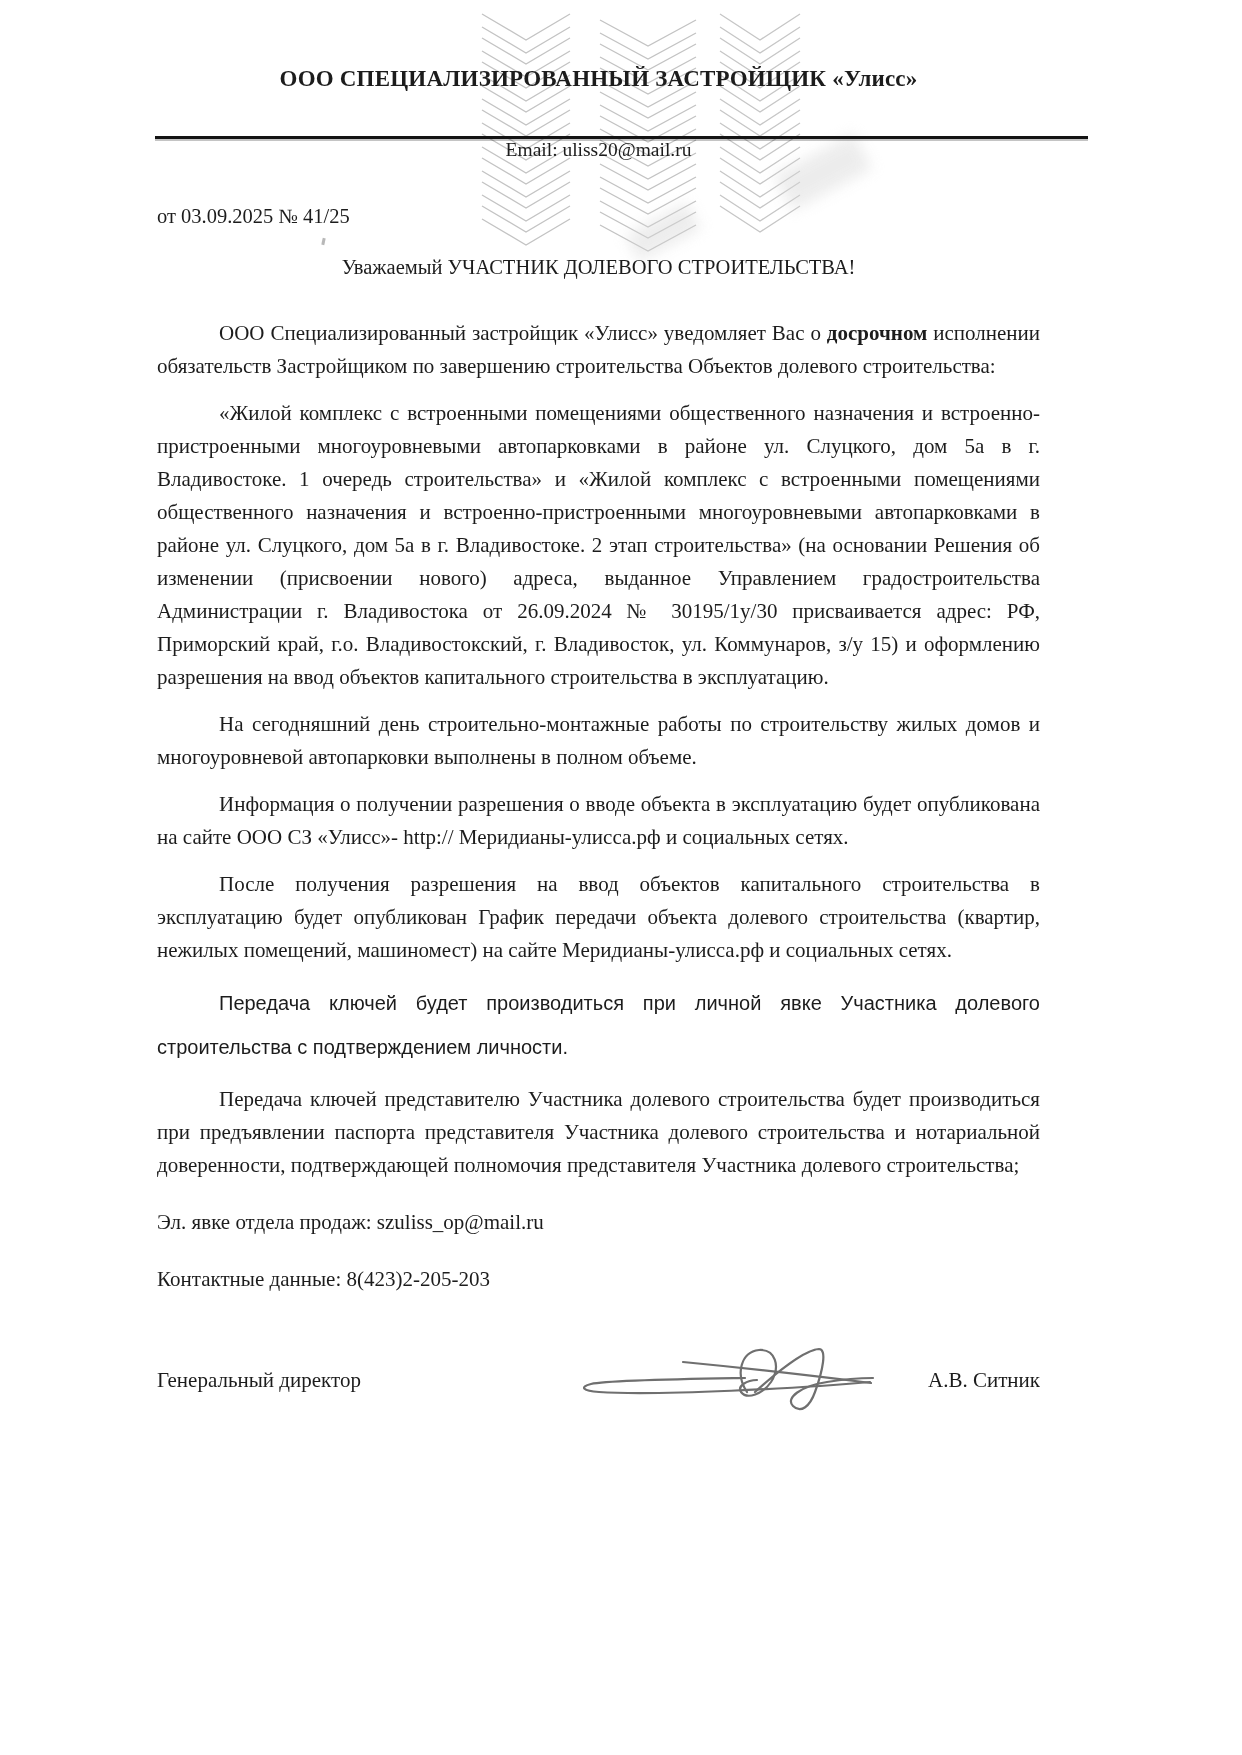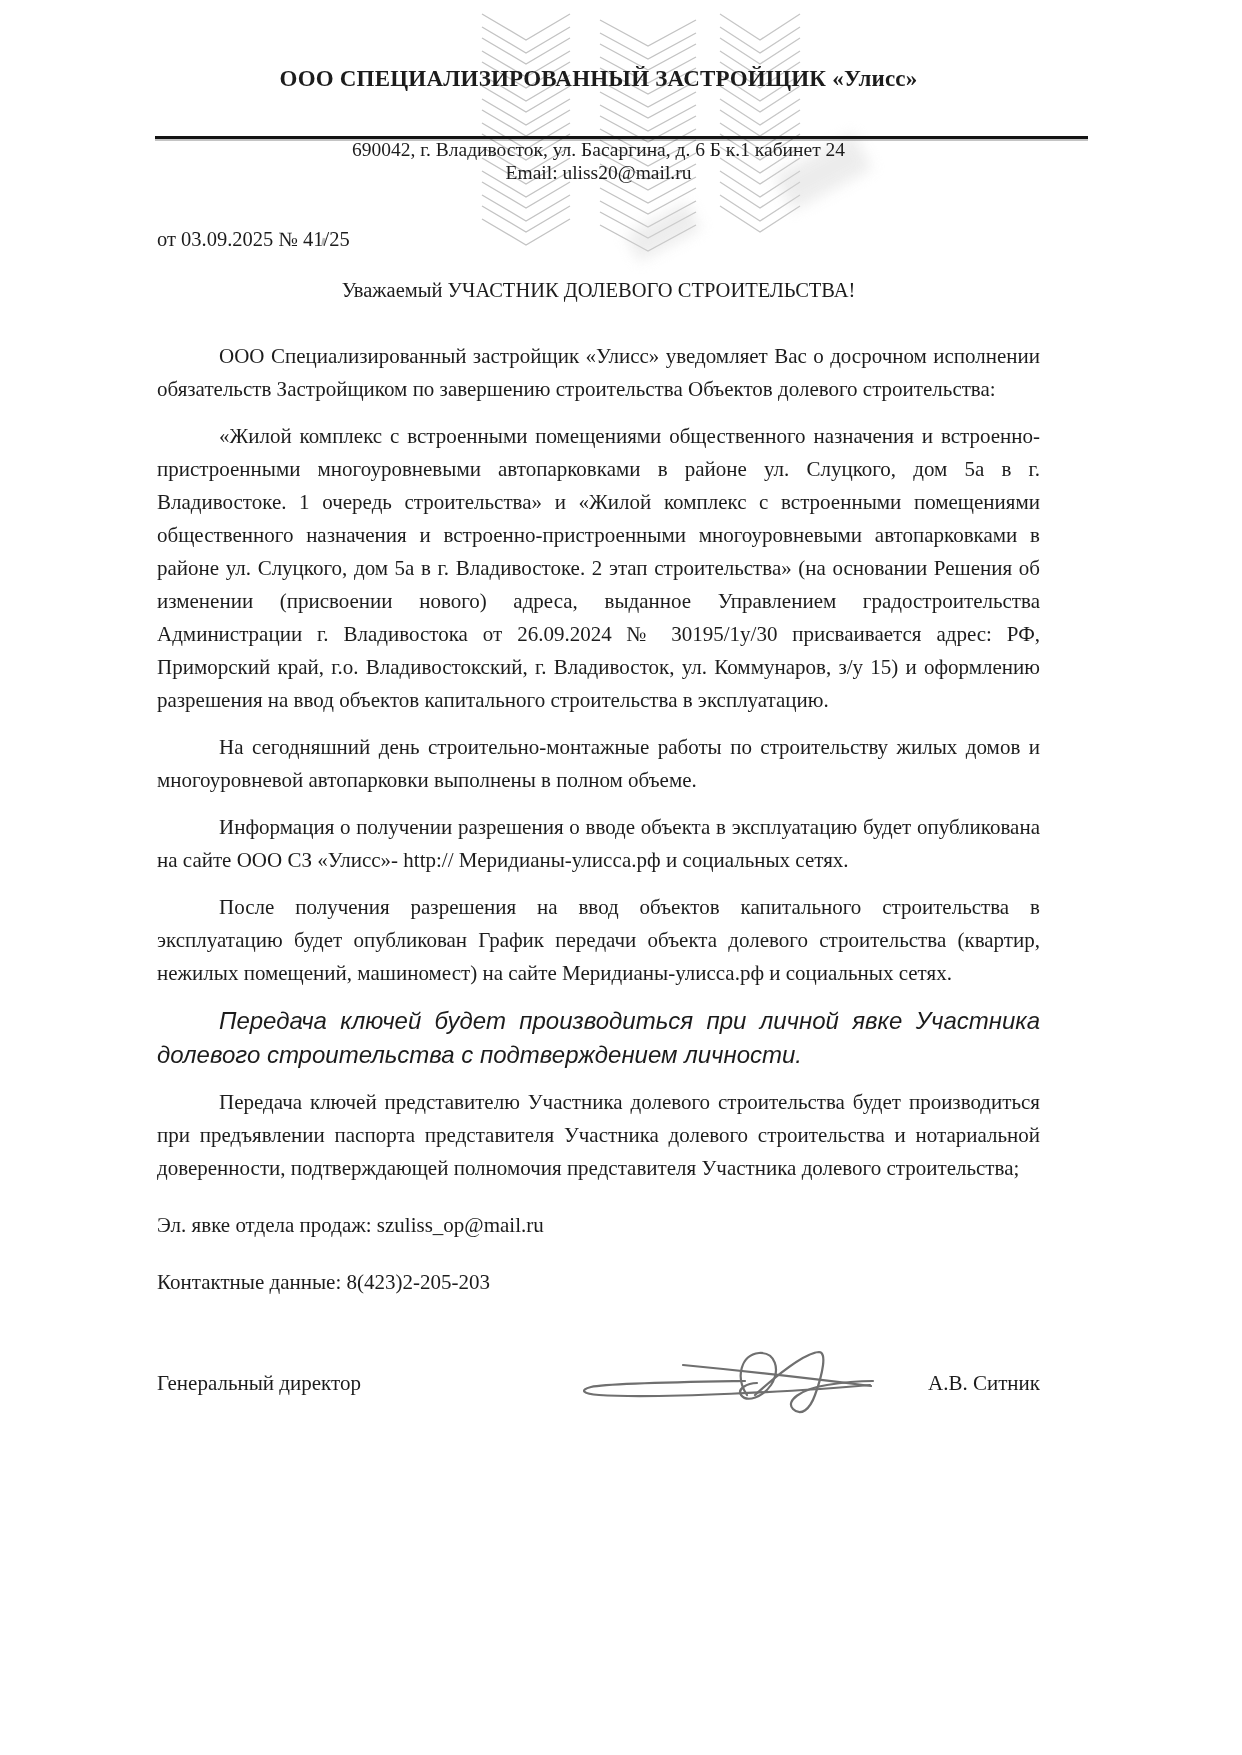--- a/index.html
+++ b/index.html
@@ -83,30 +83,29 @@
   
   .body-block { margin-top: 38px; }
   .para {
     font-size: 21px;
     line-height: 33px;
     text-align: justify;
     text-indent: 62px;
     margin: 14px 0 0 0;
   }
   .para.first { margin-top: 0; }
-  .para .b { font-weight: normal; }
+  .para .b { font-weight: bold; }
   .doc-link {
     color: inherit;
     text-underline-offset: 3px;
   }
   .para.sans {
     font-family: "Liberation Sans", sans-serif;
-    font-size: 24px;
-    line-height: 34px;
-    font-style: italic;
+    font-size: 20px;
+    line-height: 44px;
   }
   .plain-line {
     font-size: 21px;
     line-height: 33px;
     text-indent: 0;
     text-align: left;
     margin-top: 24px;
   }
   
   .sign-row {
@@ -199,21 +198,20 @@
     <div class="wm-smudge b"></div>
   </div>
 
   <div class="tick-artifact"></div>
 
   <div class="content">
 
     <div class="company">ООО СПЕЦИАЛИЗИРОВАННЫЙ ЗАСТРОЙЩИК «Улисс»</div>
     <div class="divider"></div>
     <div class="address">
-      <div>690042, г. Владивосток, ул. Басаргина, д. 6 Б к.1 кабинет 24</div>
       <div>Email: uliss20@mail.ru</div>
     </div>
 
     <div class="ref-line">от 03.09.2025 № 41/25</div>
 
     <div class="salutation">Уважаемый УЧАСТНИК ДОЛЕВОГО СТРОИТЕЛЬСТВА!</div>
 
     <div class="body-block">
       <p class="para first"><span>ООО Специализированный застройщик «Улисс» уведомляет Вас о </span><span class="b">досрочном</span><span> исполнении обязательств Застройщиком по завершению строительства Объектов долевого строительства:</span></p>
 

